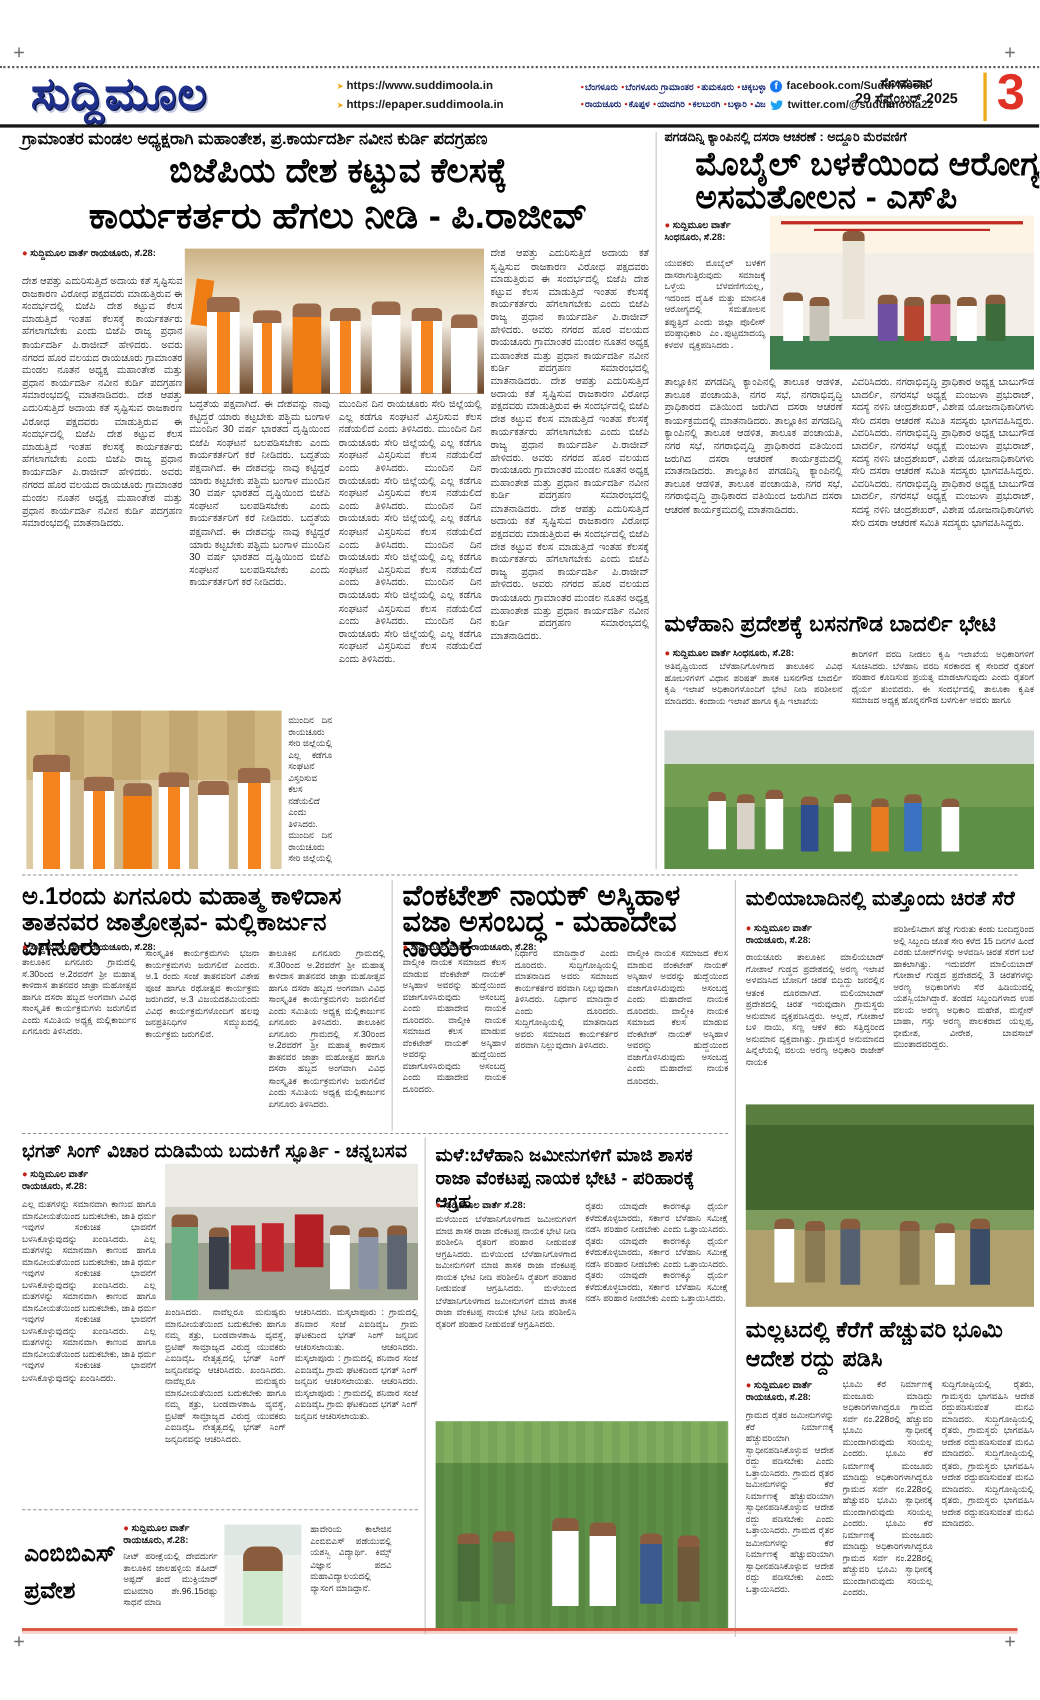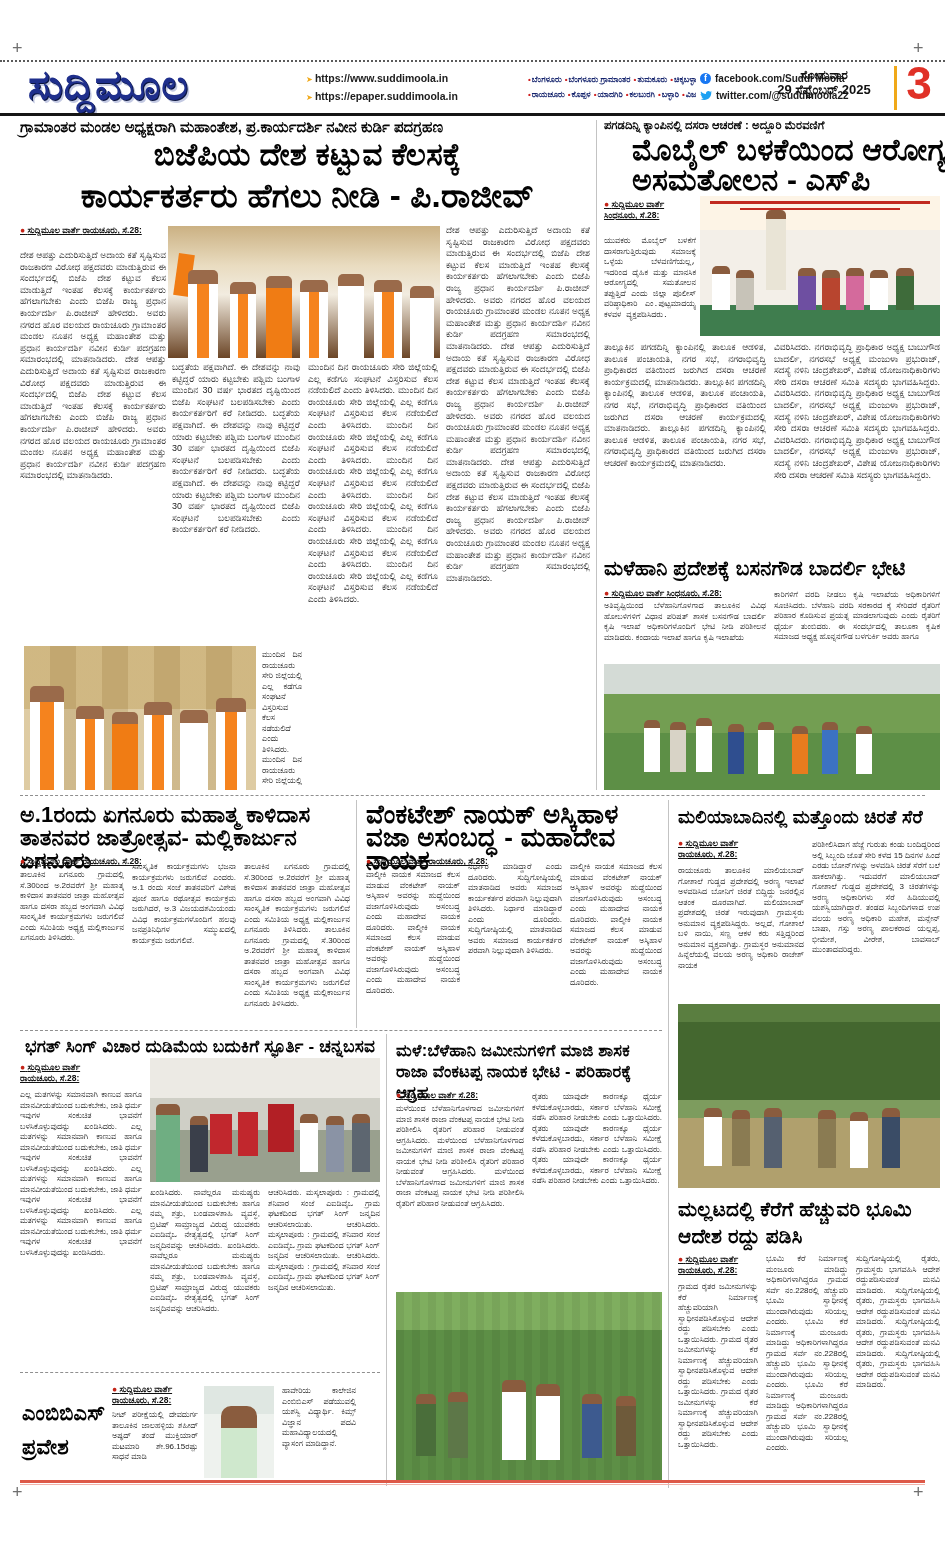--- a/index.html
+++ b/index.html
@@ -30,21 +30,21 @@
   .tw{display:inline-block;width:12px;height:10px;}
   .datebox{position:absolute;text-align:center;font-weight:bold;color:#111;}
   .datebox .wd{font-size:12px;}
   .datebox .dt{font-size:13px;}
   .orangebar{position:absolute;width:3px;background:#f0a818;}
   .pagenum{position:absolute;font-size:46px;font-weight:700;color:#e03127;text-align:center;}
 
   
   .kicker{position:absolute;font-weight:bold;color:#050505;}
   .hl{position:absolute;font-weight:900;color:#030303;letter-spacing:0.2px;}
-  .byline{position:absolute;font-size:8.5px;font-weight:bold;color:#101010;line-height:11px;text-decoration:underline;}
+  .byline{position:absolute;font-size:8.5px;font-weight:bold;color:#101010;line-height:11px;}
   .byline .bdot{color:#c42418;}
   .dateline{font-weight:bold;}
   .col{position:absolute;font-size:9px;line-height:11.6px;text-align:justify;color:#222;
        overflow:hidden;word-break:break-word;}
   .col.tiny{font-size:8px;line-height:10.5px;}
 
   
   .photo{position:absolute;overflow:hidden;background:#d8d4cc;}
   .pp{position:absolute;border-radius:5px 5px 0 0;}
   .bn{position:absolute;background:#c1272d;}
@@ -214,21 +214,21 @@
       <div class="pp" style="left:86px;bottom:20px;width:18px;height:60px;background:linear-gradient(180deg,#8a5c3e 9px,#556070 9px);"></div>
       <div class="pp" style="left:140px;bottom:20px;width:18px;height:58px;background:linear-gradient(180deg,#8a5c3e 9px,#8a7b52 9px);"></div>
       <div class="pp" style="left:172px;bottom:20px;width:18px;height:56px;background:linear-gradient(180deg,#8a5c3e 9px,#ffffff 9px);"></div>
       <div class="pp" style="left:204px;bottom:20px;width:18px;height:60px;background:linear-gradient(180deg,#8a5c3e 9px,#3a4c66 9px);"></div>
     </div>
   </div>
 
   <div class="dash-rule" style="left:20px;top:1030px;width:642px;"></div>
 
   <div>
-    <div class="hl" style="left:20px;top:1036px;width:360px;font-size:17px;line-height:21px;text-align:center;">ಭಗತ್ ಸಿಂಗ್ ವಿಚಾರ ದುಡಿಮೆಯ ಬದುಕಿಗೆ ಸ್ಫೂರ್ತಿ - ಚನ್ನಬಸವ</div>
+    <div class="hl" style="left:20px;top:1036px;width:360px;font-size:17px;line-height:21px;">ಭಗತ್ ಸಿಂಗ್ ವಿಚಾರ ದುಡಿಮೆಯ ಬದುಕಿಗೆ ಸ್ಫೂರ್ತಿ - ಚನ್ನಬಸವ</div>
     <div class="byline" style="left:20px;top:1062px;width:122px;">
       <span class="bdot">●</span> <span>ಸುದ್ದಿಮೂಲ ವಾರ್ತೆ</span><br><span class="dateline">ರಾಯಚೂರು, ಸೆ.28:</span>
     </div>
     <div class="col tiny" style="left:20px;top:1090px;width:122px;height:274px;">ಎಲ್ಲ ಮತಗಳನ್ನು ಸಮಾನವಾಗಿ ಕಾಣುವ ಹಾಗೂ ಮಾನವೀಯತೆಯಿಂದ ಬದುಕಬೇಕು, ಜಾತಿ ಧರ್ಮ ಇವುಗಳ ಸಂಕುಚಿತ ಭಾವನೆಗೆ ಬಳಸಿಕೊಳ್ಳುವುದನ್ನು ಖಂಡಿಸಿದರು. ಎಲ್ಲ ಮತಗಳನ್ನು ಸಮಾನವಾಗಿ ಕಾಣುವ ಹಾಗೂ ಮಾನವೀಯತೆಯಿಂದ ಬದುಕಬೇಕು, ಜಾತಿ ಧರ್ಮ ಇವುಗಳ ಸಂಕುಚಿತ ಭಾವನೆಗೆ ಬಳಸಿಕೊಳ್ಳುವುದನ್ನು ಖಂಡಿಸಿದರು. ಎಲ್ಲ ಮತಗಳನ್ನು ಸಮಾನವಾಗಿ ಕಾಣುವ ಹಾಗೂ ಮಾನವೀಯತೆಯಿಂದ ಬದುಕಬೇಕು, ಜಾತಿ ಧರ್ಮ ಇವುಗಳ ಸಂಕುಚಿತ ಭಾವನೆಗೆ ಬಳಸಿಕೊಳ್ಳುವುದನ್ನು ಖಂಡಿಸಿದರು. ಎಲ್ಲ ಮತಗಳನ್ನು ಸಮಾನವಾಗಿ ಕಾಣುವ ಹಾಗೂ ಮಾನವೀಯತೆಯಿಂದ ಬದುಕಬೇಕು, ಜಾತಿ ಧರ್ಮ ಇವುಗಳ ಸಂಕುಚಿತ ಭಾವನೆಗೆ ಬಳಸಿಕೊಳ್ಳುವುದನ್ನು ಖಂಡಿಸಿದರು.</div>
 
     <div class="photo" style="left:150px;top:1058px;width:230px;height:124px;background:linear-gradient(180deg,#eceae4 0 32%,#cfcfc6 32% 58%,#99a08e 58% 100%);">
       <div class="bn" style="left:60px;bottom:28px;width:22px;height:40px;"></div>
       <div class="bn" style="left:88px;bottom:26px;width:20px;height:44px;"></div>
       <div class="bn" style="left:118px;bottom:30px;width:26px;height:48px;background:#b21f25;"></div>
       <div class="pp" style="left:6px;bottom:0;width:24px;height:78px;background:linear-gradient(180deg,#8a5c3e 11px,#6fae82 11px);"></div>

